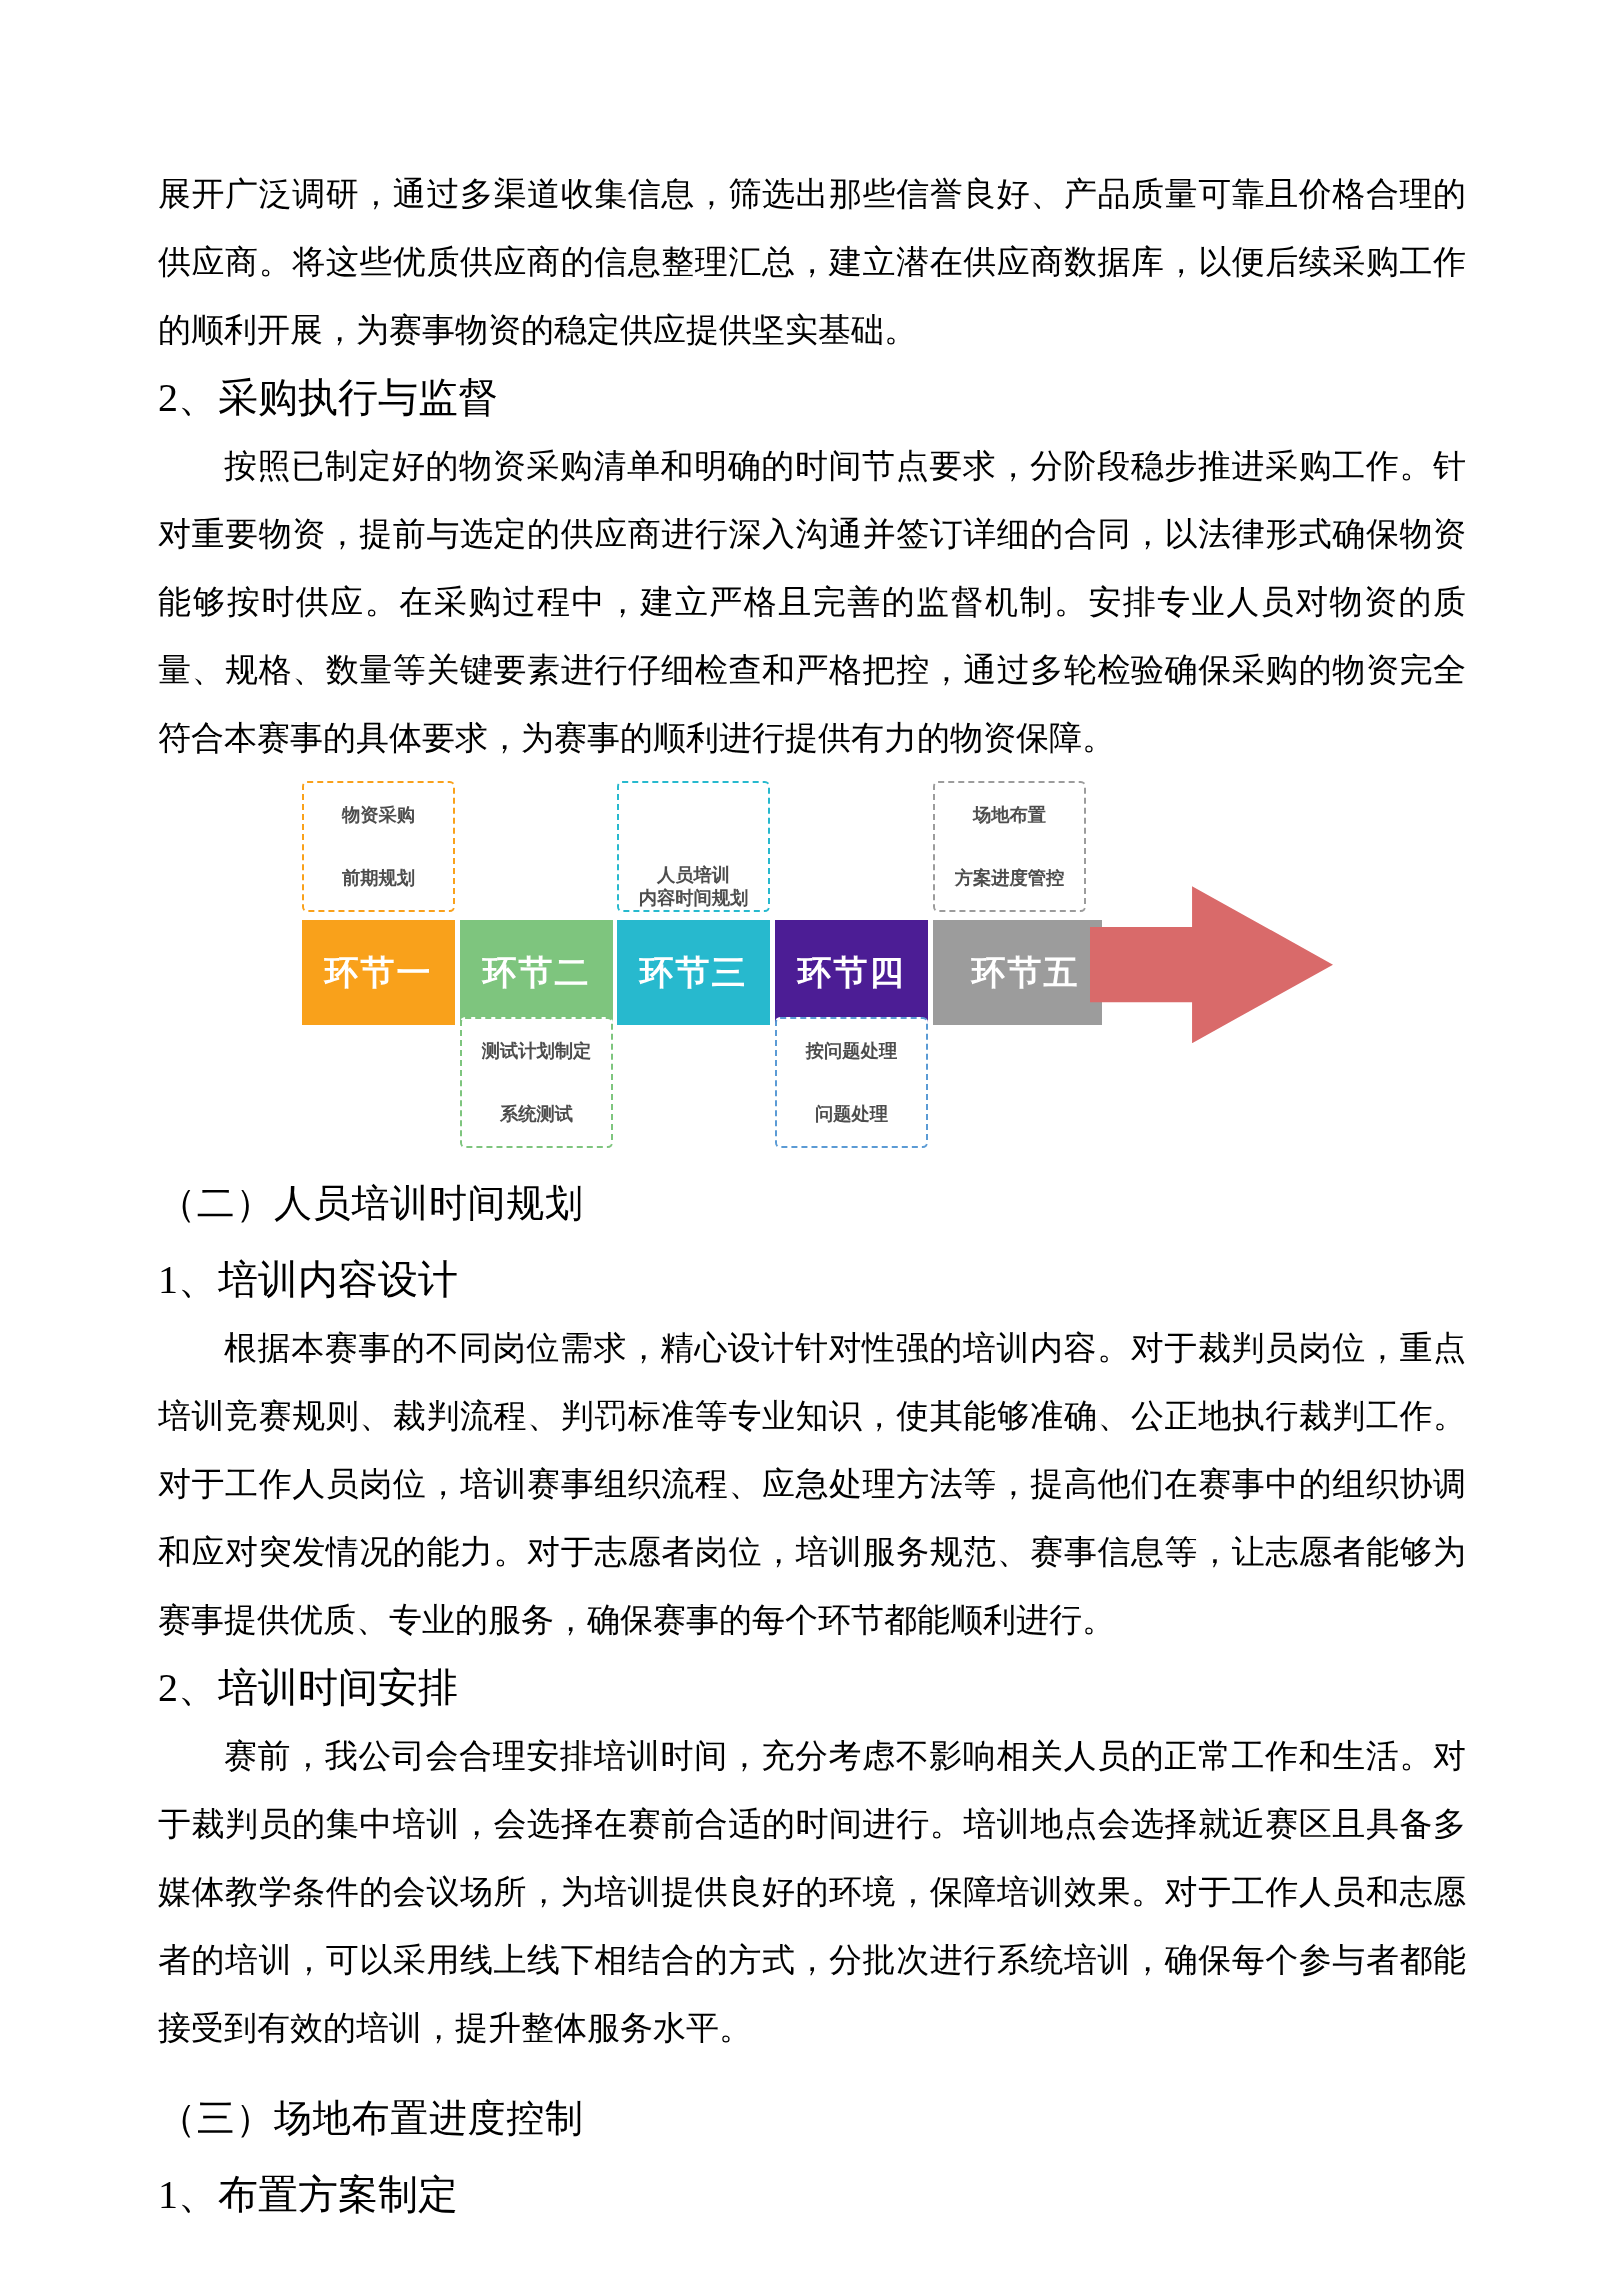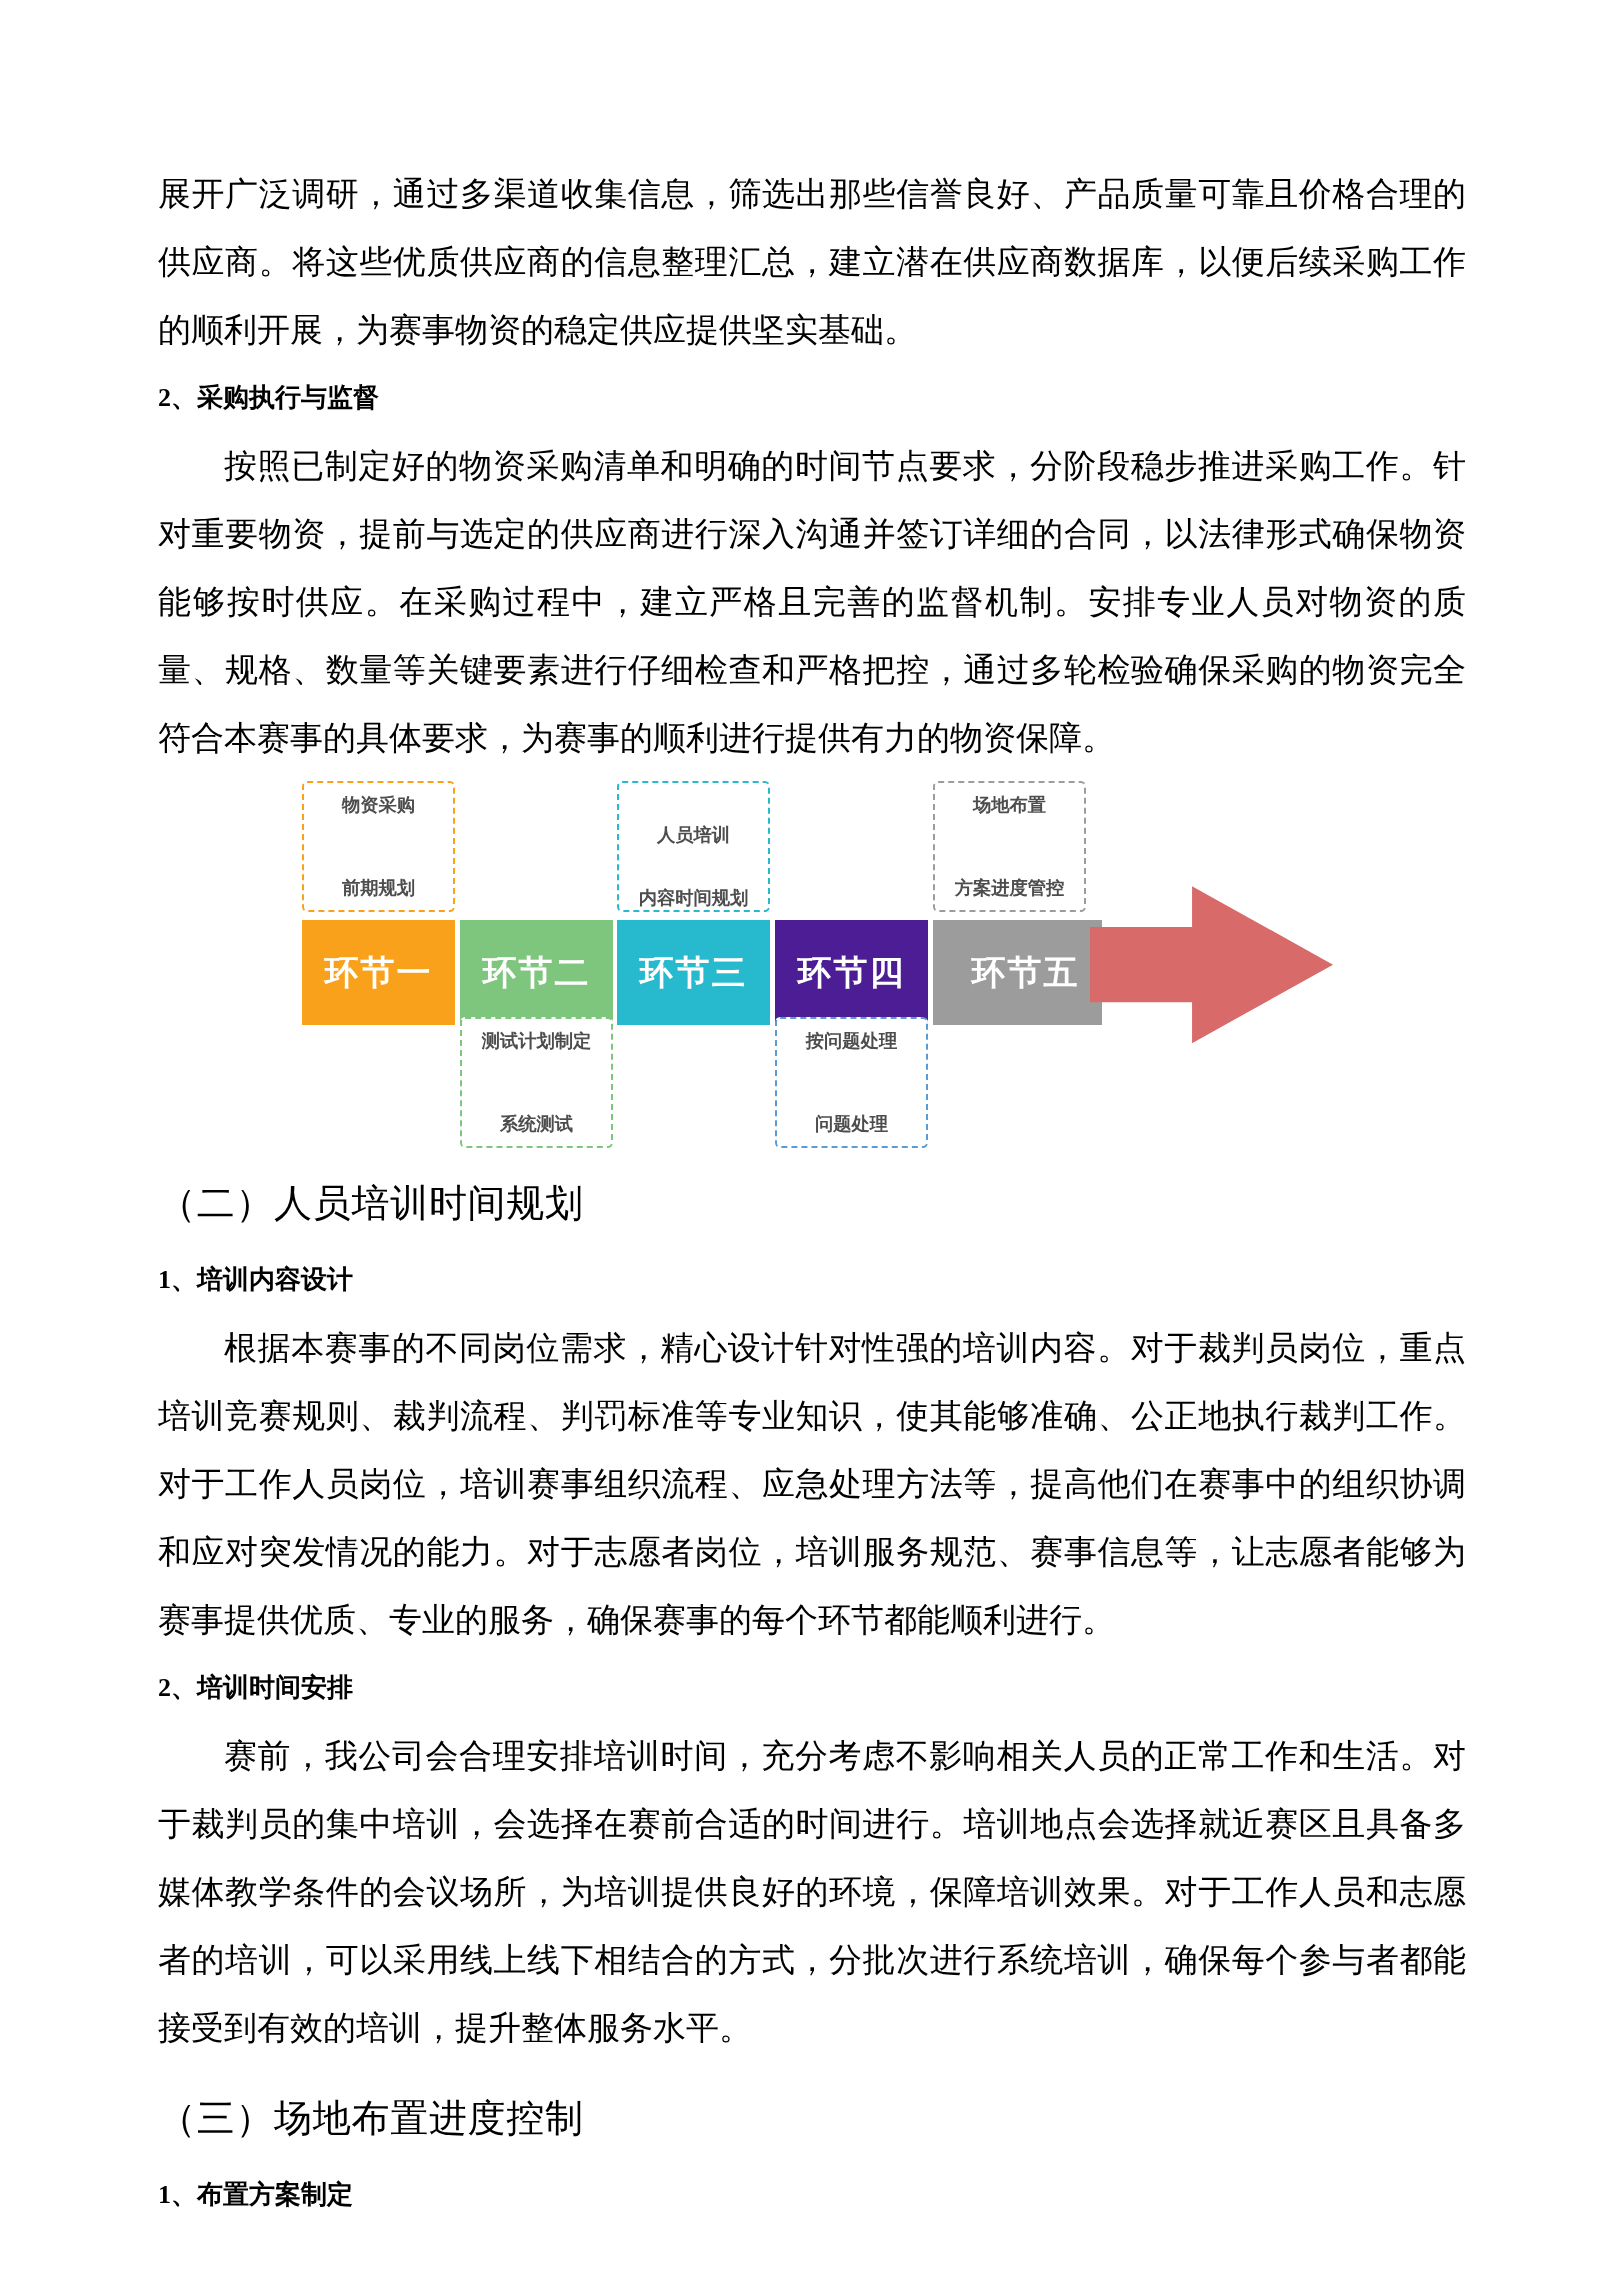--- a/index.html
+++ b/index.html
@@ -7,42 +7,42 @@
     width:1623px;height:2295px;background:#ffffff;color:#000;
     font-family:"Liberation Serif","DejaVu Serif",serif;
     box-sizing:border-box;padding:160px 157px 0 158px;overflow:hidden;
   }
   .body-text{
     font-size:33px;line-height:68px;text-align:justify;
     margin:0;text-indent:2em;
   }
   .body-text.no-indent{text-indent:0}
   .sub-heading{
-    font-size:26px;line-height:68px;font-weight:bold;margin:0;
+    font-size:40px;line-height:68px;font-weight:normal;margin:0;
   }
   .section-heading{
     font-family:"Liberation Sans","DejaVu Sans",sans-serif;
     font-size:38px;line-height:60px;font-weight:normal;
     margin:26px 0 13px 0;letter-spacing:0.7px;
   }
   
   .diagram{
     position:relative;width:1309px;height:366px;margin:9.2px 0 0 0;
     font-family:"Liberation Sans","DejaVu Sans",sans-serif;
   }
   .step{
     position:absolute;top:139px;width:153px;height:105px;
     display:flex;align-items:center;justify-content:center;
   }
   .step-label{color:#ffffff;font-size:34px;font-weight:bold;letter-spacing:2px}
   .callout{
     position:absolute;width:153px;height:131px;background:#ffffff;
     border:2px dashed #999999;border-radius:5.2px;box-sizing:border-box;
     display:flex;flex-direction:column;justify-content:space-around;
-    align-items:center;text-align:center;gap:40px;
+    align-items:center;text-align:center;
   }
   .callout span{font-size:18.3px;font-weight:600;color:#4d4d4d;line-height:1.25}
   .callout.top{top:0}
   .callout.bottom{top:236px}
   .pos-1{left:144px}.pos-2{left:302px}.pos-3{left:459px}.pos-4{left:617px}.pos-5{left:775px}
   .arrow{
     position:absolute;left:932px;top:105px;width:243px;height:157px;
     clip-path:polygon(0 26%,42% 26%,42% 0,100% 50%,42% 100%,42% 74%,0 74%);
   }
 </style>

